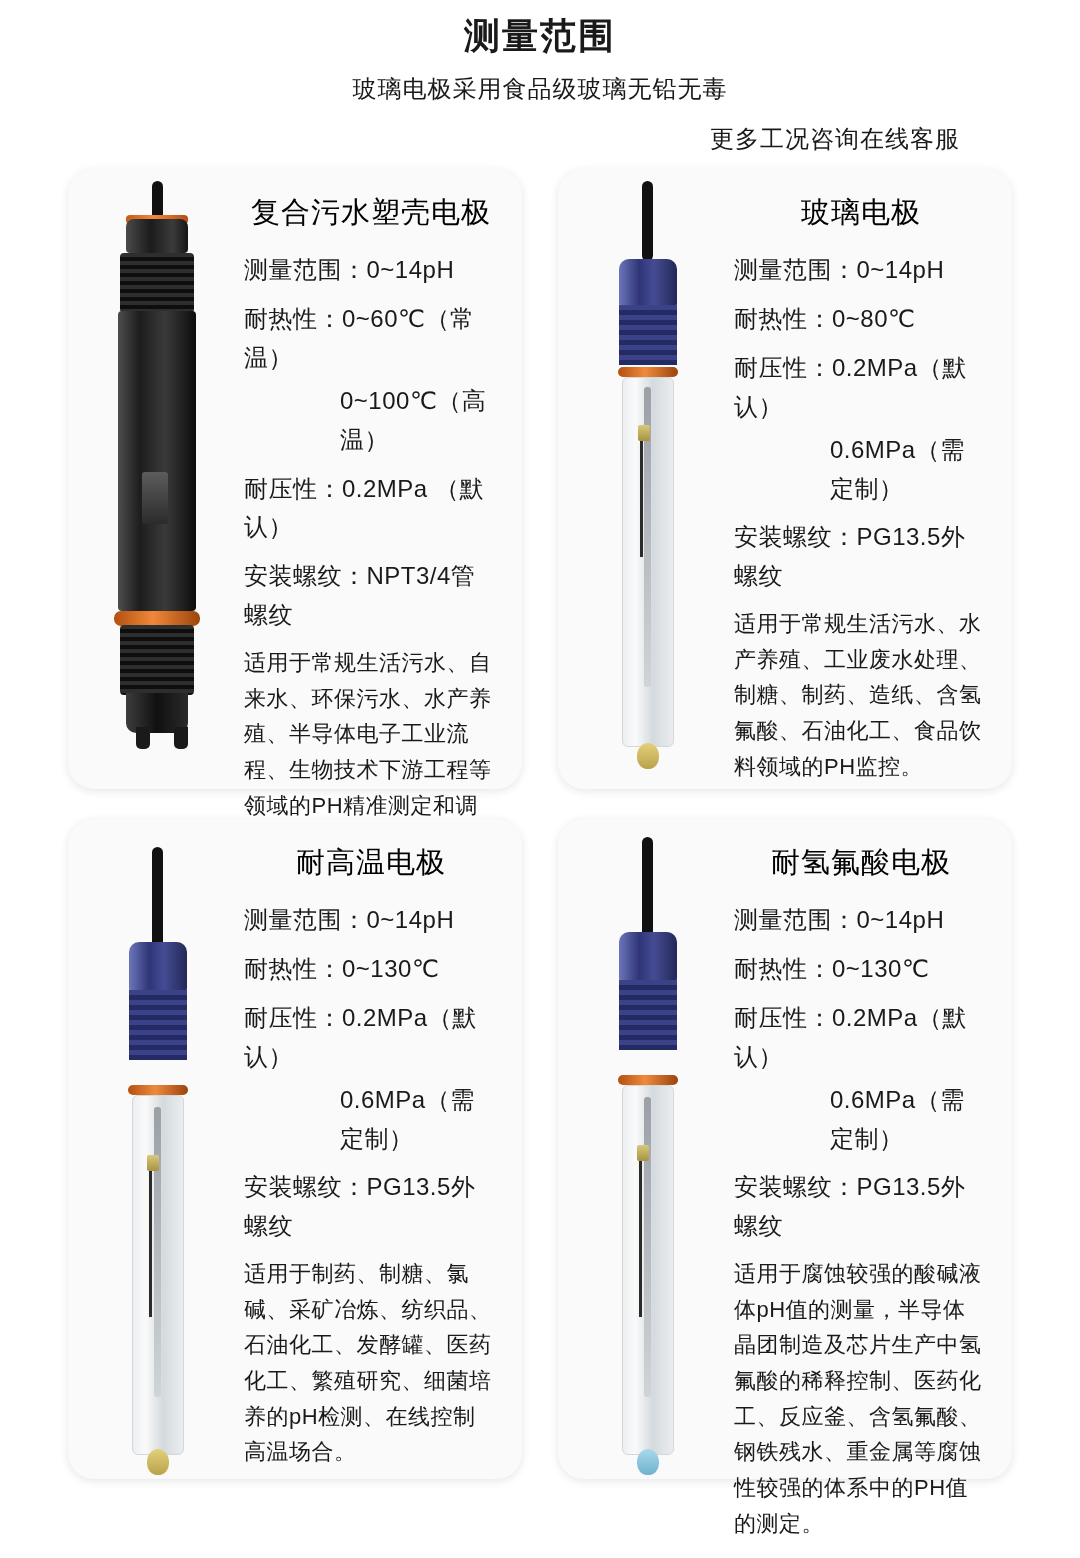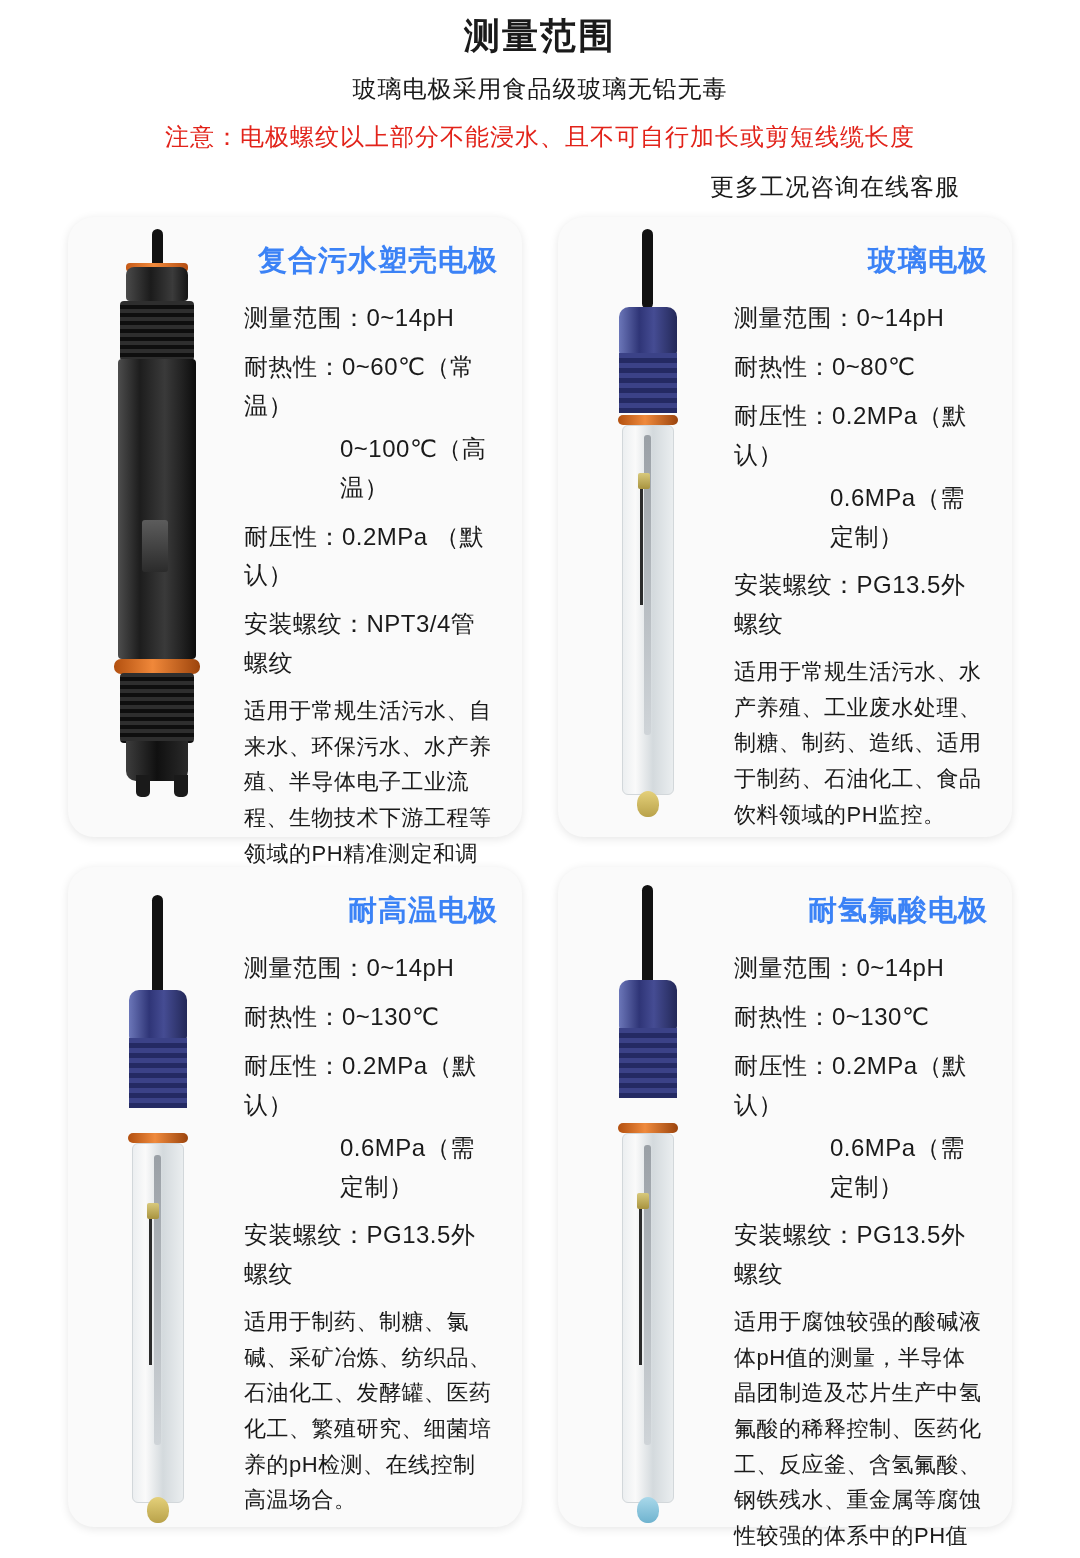--- a/index.html
+++ b/index.html
@@ -75,25 +75,25 @@
     flex: 0 0 150px;
     position: relative;
   }
   .card-body {
     flex: 1 1 auto;
     padding-left: 4px;
     padding-top: 6px;
   }
   .card-title {
     font-size: 29px;
-    font-weight: bold;
-    text-align: right;
+    font-weight: normal;
+    text-align: center;
     letter-spacing: 1px;
     margin-bottom: 18px;
-    color: #3b82f6;
+    color: #000000;
   }
   .spec-line {
     font-size: 24px;
     line-height: 1.62;
     color: #1a1a1a;
     margin-bottom: 10px;
     letter-spacing: 0.5px;
   }
   .spec-line.indent { padding-left: 96px; margin-top: -6px; }
   .desc {
@@ -210,21 +210,20 @@
     background: linear-gradient(180deg,#d8c97c,#a8933f);
     border-radius: 2px;
   }
 </style>
 </head>
 <body>
 
 <div class="header">
   <div class="page-title">测量范围</div>
   <div class="subtitle">玻璃电极采用食品级玻璃无铅无毒</div>
-  <div class="notice">注意：电极螺纹以上部分不能浸水、且不可自行加长或剪短线缆长度</div>
   <div class="service-line">更多工况咨询在线客服</div>
 </div>
 
 <div class="cards">
 
   <div class="card card-tall">
     <div class="card-visual">
       <div class="probe">
         <div class="cable" style="left:62px; top:-6px; height:42px;"></div>
         <div class="blk-orange"></div>
@@ -264,21 +263,21 @@
         <div class="glass-bulb yellow-tip" style="left:57px; top:556px;"></div>
       </div>
     </div>
     <div class="card-body">
       <div class="card-title">玻璃电极</div>
       <div class="spec-line">测量范围：0~14pH</div>
       <div class="spec-line">耐热性：0~80℃</div>
       <div class="spec-line">耐压性：0.2MPa（默认）</div>
       <div class="spec-line indent">0.6MPa（需定制）</div>
       <div class="spec-line">安装螺纹：PG13.5外螺纹</div>
-      <div class="desc">适用于常规生活污水、水产养殖、工业废水处理、制糖、制药、造纸、适用于制药、石油化工、食品饮料领域的PH监控。</div>
+      <div class="desc">适用于常规生活污水、水产养殖、工业废水处理、制糖、制药、造纸、含氢氟酸、石油化工、食品饮料领域的PH监控。</div>
     </div>
   </div>
 
   <div class="card card-tall2">
     <div class="card-visual">
       <div class="probe">
         <div class="cable" style="left:62px; top:10px; height:100px;"></div>
         <div class="blue-head" style="left:39px; top:105px; height:50px;"></div>
         <div class="blue-rings" style="left:39px; top:153px; height:70px;"></div>
         <div class="orange-ring" style="left:38px; top:248px;"></div>

